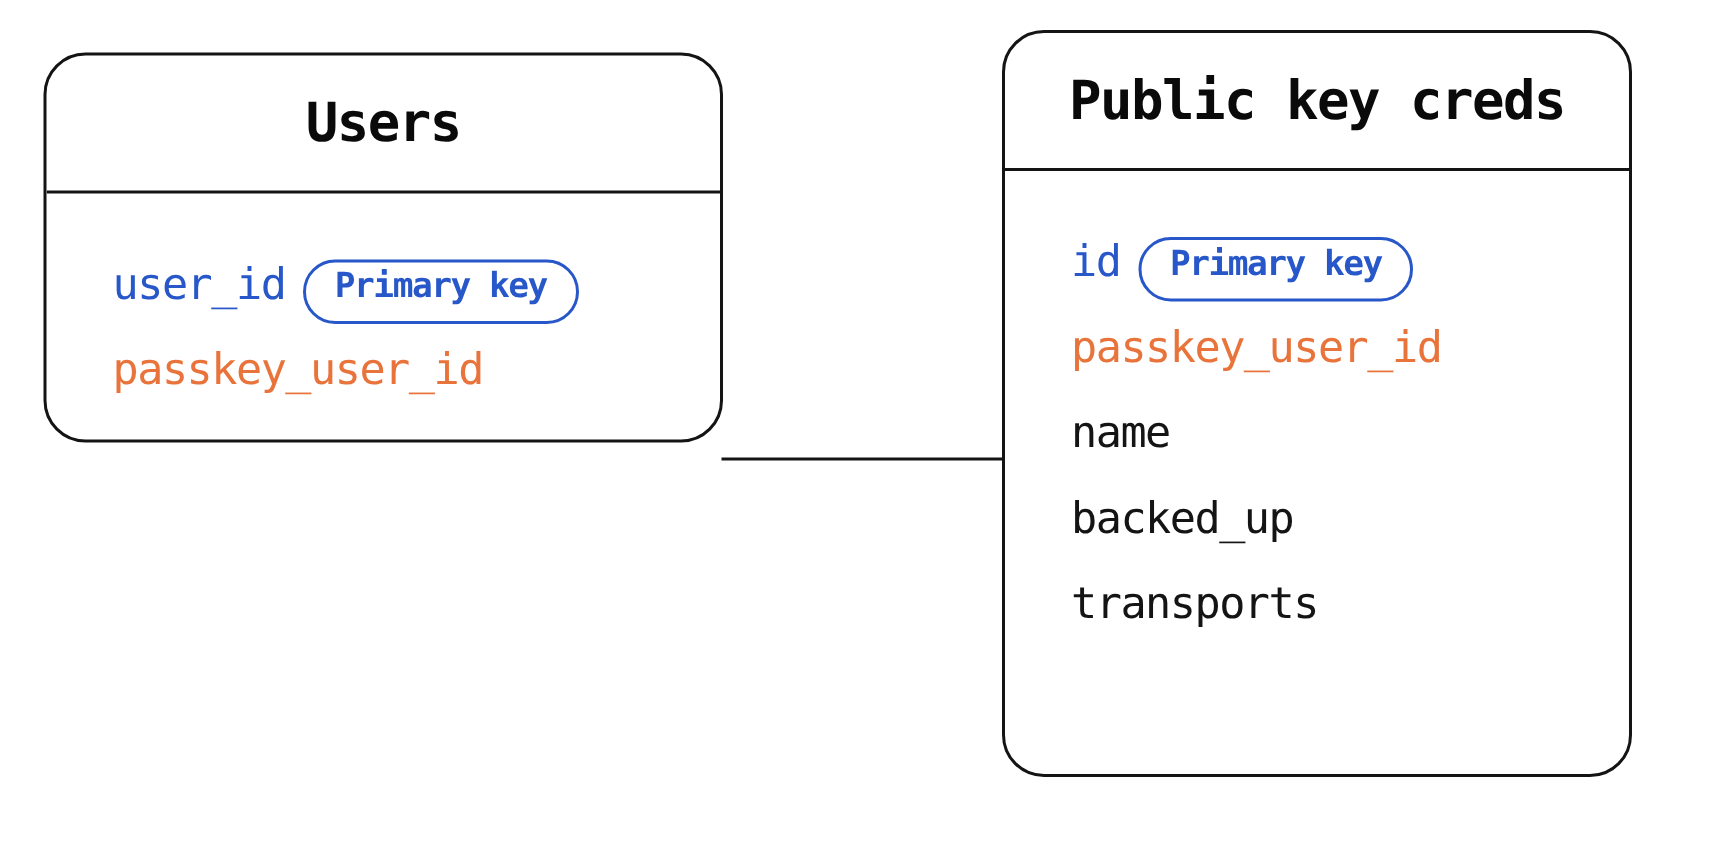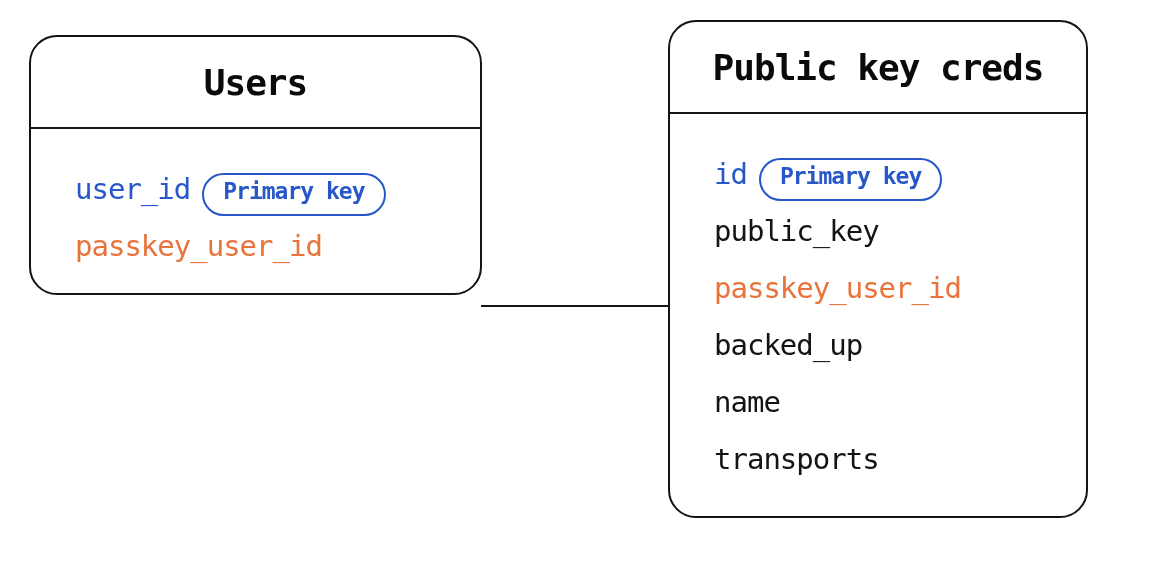--- a/index.html
+++ b/index.html
@@ -123,30 +123,27 @@
   <div class="table-card card-pkc">
     <div class="card-header">
       <span class="card-title">Public key creds</span>
     </div>
     <div class="card-body">
       <div class="field-row">
         <span class="field-name c-blue">id</span>
         <span class="pk-badge">Primary key</span>
       </div>
       <div class="field-row">
-        <span class="field-name c-black">public_key</span>
-      </div>
-      <div class="field-row">
         <span class="field-name c-orange">passkey_user_id</span>
       </div>
       <div class="field-row">
-        <span class="field-name c-black">backed_up</span>
+        <span class="field-name c-black">name</span>
       </div>
       <div class="field-row">
-        <span class="field-name c-black">name</span>
+        <span class="field-name c-black">backed_up</span>
       </div>
       <div class="field-row">
         <span class="field-name c-black">transports</span>
       </div>
     </div>
   </div>
 
 </div>
 
 </body></html>

